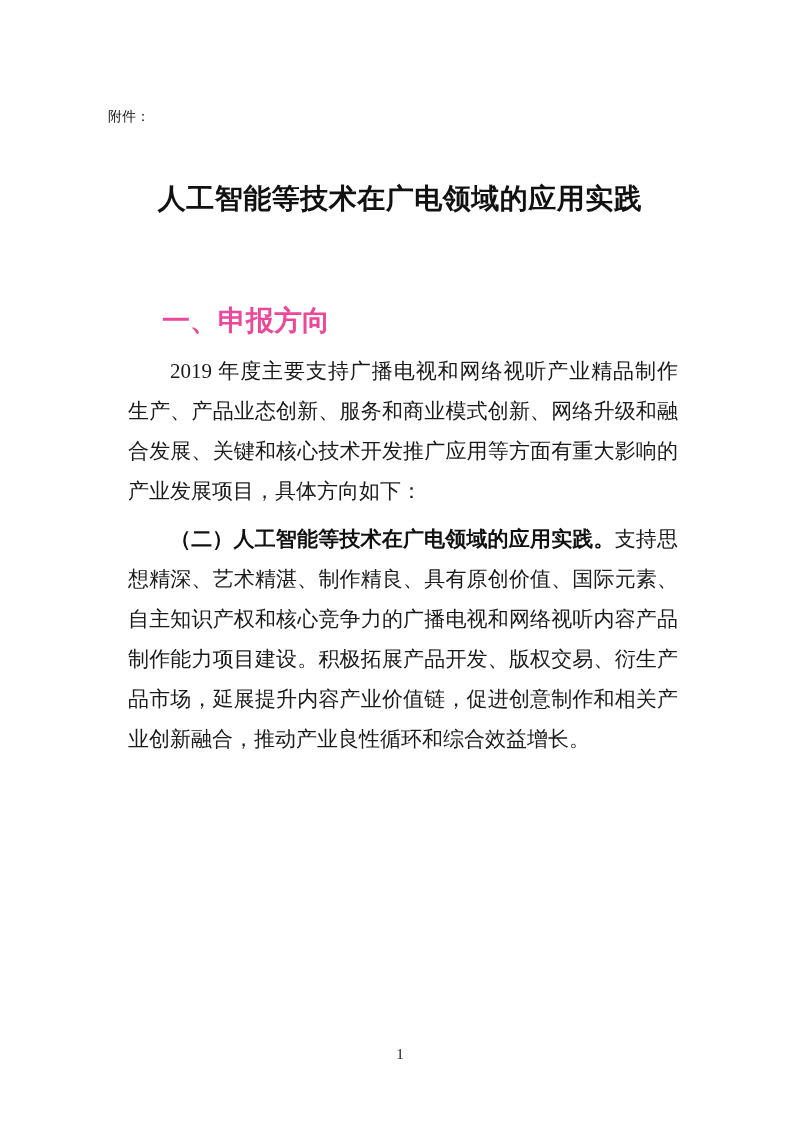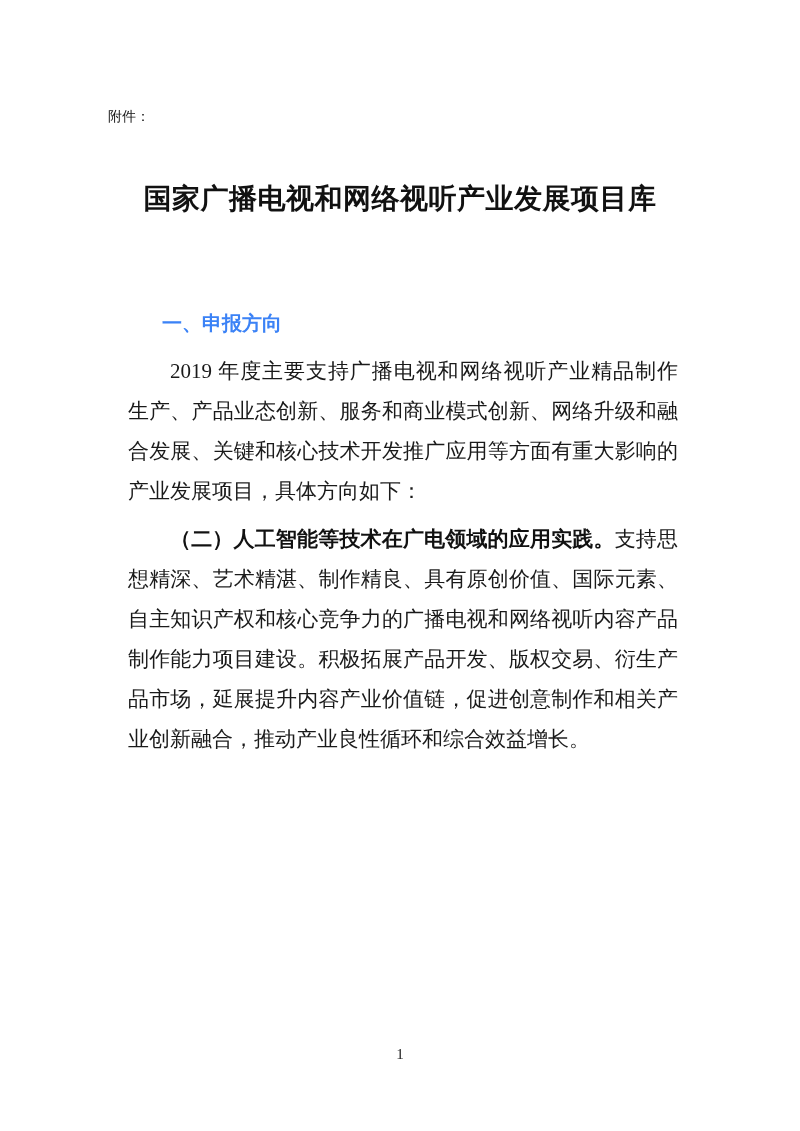--- a/index.html
+++ b/index.html
@@ -42,25 +42,25 @@
   
   .content {
     position: absolute;
     left: 120px;
     top: 303px;
     width: 566px;
   }
   .section-heading {
     margin: 0;
     padding-left: 42px;
-    font-family: Liberation Serif, serif;
+    font-family: Liberation Mono, monospace;
     font-weight: 700;
-    font-size: 20px;
+    font-size: 28px;
     line-height: 40px;
-    color: #3b82f6;
+    color: #ec4899;
   }
   .content p {
     margin: 8px;
     text-indent: 42px;
     font-family: "Liberation Serif", "DejaVu Serif", serif;
     font-size: 21px;
     line-height: 40px;
     text-align: justify;
     text-justify: inter-ideograph;
     color: #1a1a1a;
@@ -83,21 +83,21 @@
   }
 </style>
 </head>
 <body>
 
 <div class="page">
 
   <div class="attachment">附件：</div>
 
   <div class="doc-title">
-    <div>国家广播电视和网络视听产业发展项目库</div>
+    <div>人工智能等技术在广电领域的应用实践</div>
   </div>
 
   <div class="content">
 
     <h2 class="section-heading">一、申报方向</h2>
 
     <p>2019 年度主要支持广播电视和网络视听产业精品制作生产、产品业态创新、服务和商业模式创新、网络升级和融合发展、关键和核心技术开发推广应用等方面有重大影响的产业发展项目，具体方向如下：</p>
 
 
     <p><span class="lead">（二）人工智能等技术在广电领域的应用实践。</span><span>支持思想精深、艺术精湛、制作精良、具有原创价值、国际元素、自主知识产权和核心竞争力的广播电视和网络视听内容产品制作能力项目建设。积极拓展产品开发、版权交易、衍生产品市场，延展提升内容产业价值链，促进创意制作和相关产业创新融合，推动产业良性循环和综合效益增长。</span></p>

